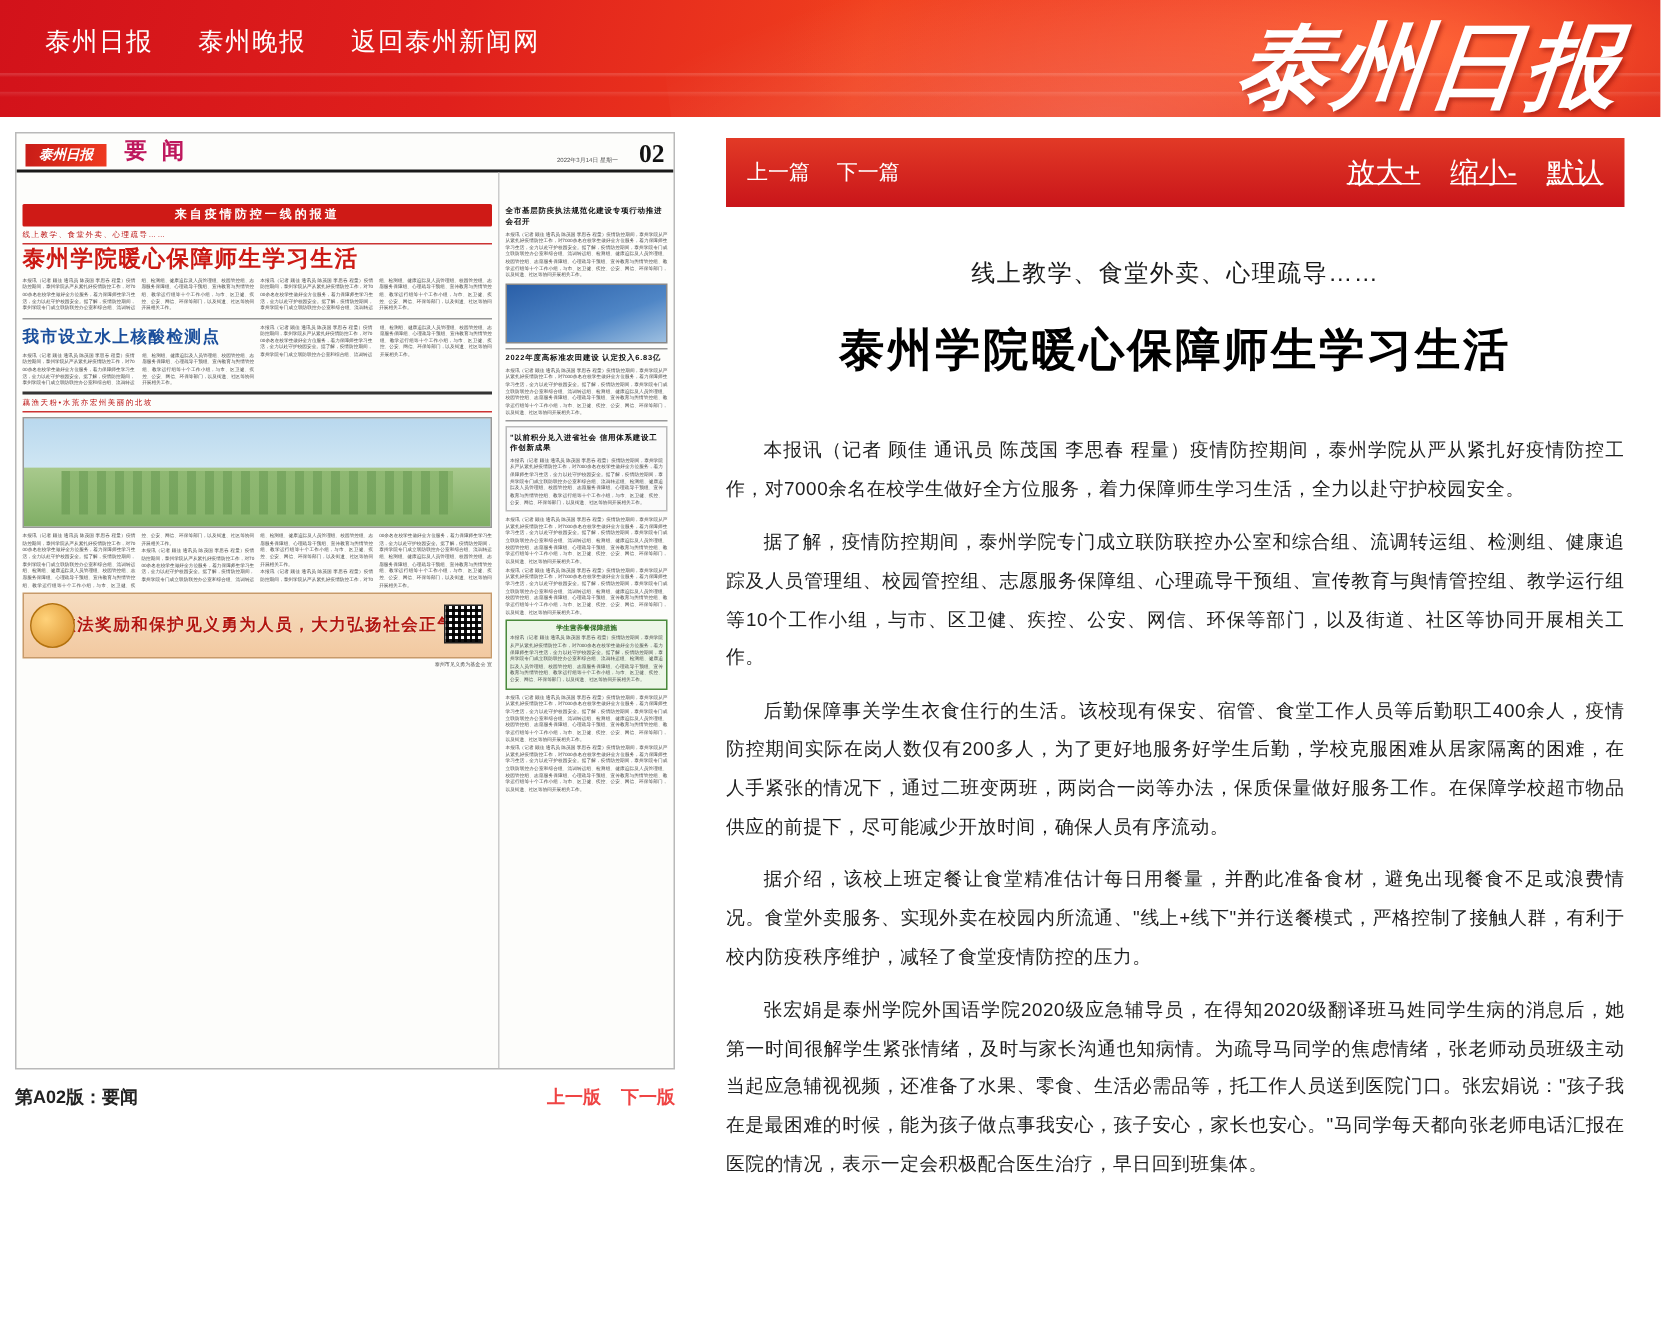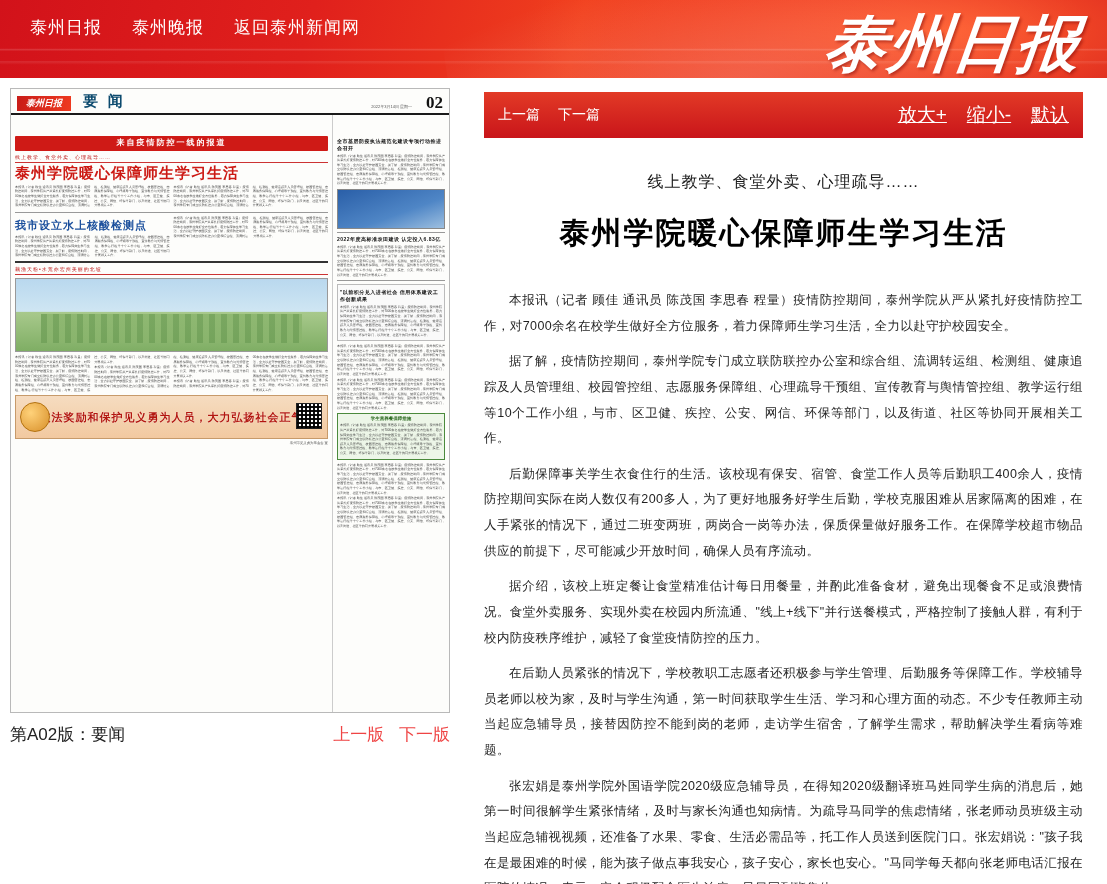--- a/index.html
+++ b/index.html
@@ -94,21 +94,21 @@
     color: #fff;
     font-family: "Liberation Serif", serif;
     font-style: italic; font-weight: bold;
     font-size: 9px; line-height: 15px;
     text-align: center;
     letter-spacing: 0px;
   }
   .paper-head-title {
     font-family: "Liberation Serif", serif;
     font-weight: bold; font-size: 15px;
-    color: #0c4a6e; letter-spacing: 3px;
+    color: #be185d; letter-spacing: 3px;
     margin-left: 4px;
   }
   .paper-head-date {
     flex: 1; text-align: right;
     font-size: 4px; color: #555; padding-bottom: 2px;
   }
   .paper-pageno {
     font-family: "Liberation Serif", serif;
     font-size: 17px; font-weight: bold; color: #111;
     line-height: 1; margin-left: 6px;
@@ -219,21 +219,21 @@
     padding: 2px; margin: 3px 0;
   }
   .greenbox .t {
     color: #2e6b22; font-weight: bold; font-size: 4.5px;
     text-align: center; margin-bottom: 1px;
   }
   .paper-foot {
     display: flex; justify-content: space-between;
     align-items: center;
     width: 440px; margin-top: 10px;
-    font-size: 17px; color: #222;
+    font-size: 12px; color: #222; font-weight: bold;
   }
   .paper-foot .nav { color: #ef4444; }
   .paper-foot .nav span { margin-left: 10px; cursor: pointer; }
 
   
   .right-pane {
     width: 637px;
     padding: 14px 24px 0 14px;
     position: relative;
   }
@@ -409,19 +409,18 @@
     </div>
 
     <div class="art-subtitle">线上教学、食堂外卖、心理疏导……</div>
     <h1 class="art-title">泰州学院暖心保障师生学习生活</h1>
 
     <div class="art-body">
       <p>本报讯（记者 顾佳 通讯员 陈茂国 李思春 程量）疫情防控期间，泰州学院从严从紧扎好疫情防控工作，对7000余名在校学生做好全方位服务，着力保障师生学习生活，全力以赴守护校园安全。</p>
       <p>据了解，疫情防控期间，泰州学院专门成立联防联控办公室和综合组、流调转运组、检测组、健康追踪及人员管理组、校园管控组、志愿服务保障组、心理疏导干预组、宣传教育与舆情管控组、教学运行组等10个工作小组，与市、区卫健、疾控、公安、网信、环保等部门，以及街道、社区等协同开展相关工作。</p>
       <p>后勤保障事关学生衣食住行的生活。该校现有保安、宿管、食堂工作人员等后勤职工400余人，疫情防控期间实际在岗人数仅有200多人，为了更好地服务好学生后勤，学校克服困难从居家隔离的困难，在人手紧张的情况下，通过二班变两班，两岗合一岗等办法，保质保量做好服务工作。在保障学校超市物品供应的前提下，尽可能减少开放时间，确保人员有序流动。</p>
       <p>据介绍，该校上班定餐让食堂精准估计每日用餐量，并酌此准备食材，避免出现餐食不足或浪费情况。食堂外卖服务、实现外卖在校园内所流通、"线上+线下"并行送餐模式，严格控制了接触人群，有利于校内防疫秩序维护，减轻了食堂疫情防控的压力。</p>
-      <p>在后勤人员紧张的情况下，学校教职工志愿者还积极参与学生管理、后勤服务等保障工作。学校辅导员老师以校为家，及时与学生沟通，第一时间获取学生生活、学习和心理方面的动态。不少专任教师主动当起应急辅导员，接替因防控不能到岗的老师，走访学生宿舍，了解学生需求，帮助解决学生看病等难题。</p>
       <p>张宏娟是泰州学院外国语学院2020级应急辅导员，在得知2020级翻译班马姓同学生病的消息后，她第一时间很解学生紧张情绪，及时与家长沟通也知病情。为疏导马同学的焦虑情绪，张老师动员班级主动当起应急辅视视频，还准备了水果、零食、生活必需品等，托工作人员送到医院门口。张宏娟说："孩子我在是最困难的时候，能为孩子做点事我安心，孩子安心，家长也安心。"马同学每天都向张老师电话汇报在医院的情况，表示一定会积极配合医生治疗，早日回到班集体。</p>
 
     </div>
   </div>
 
 </div>
 
 </body></html>

